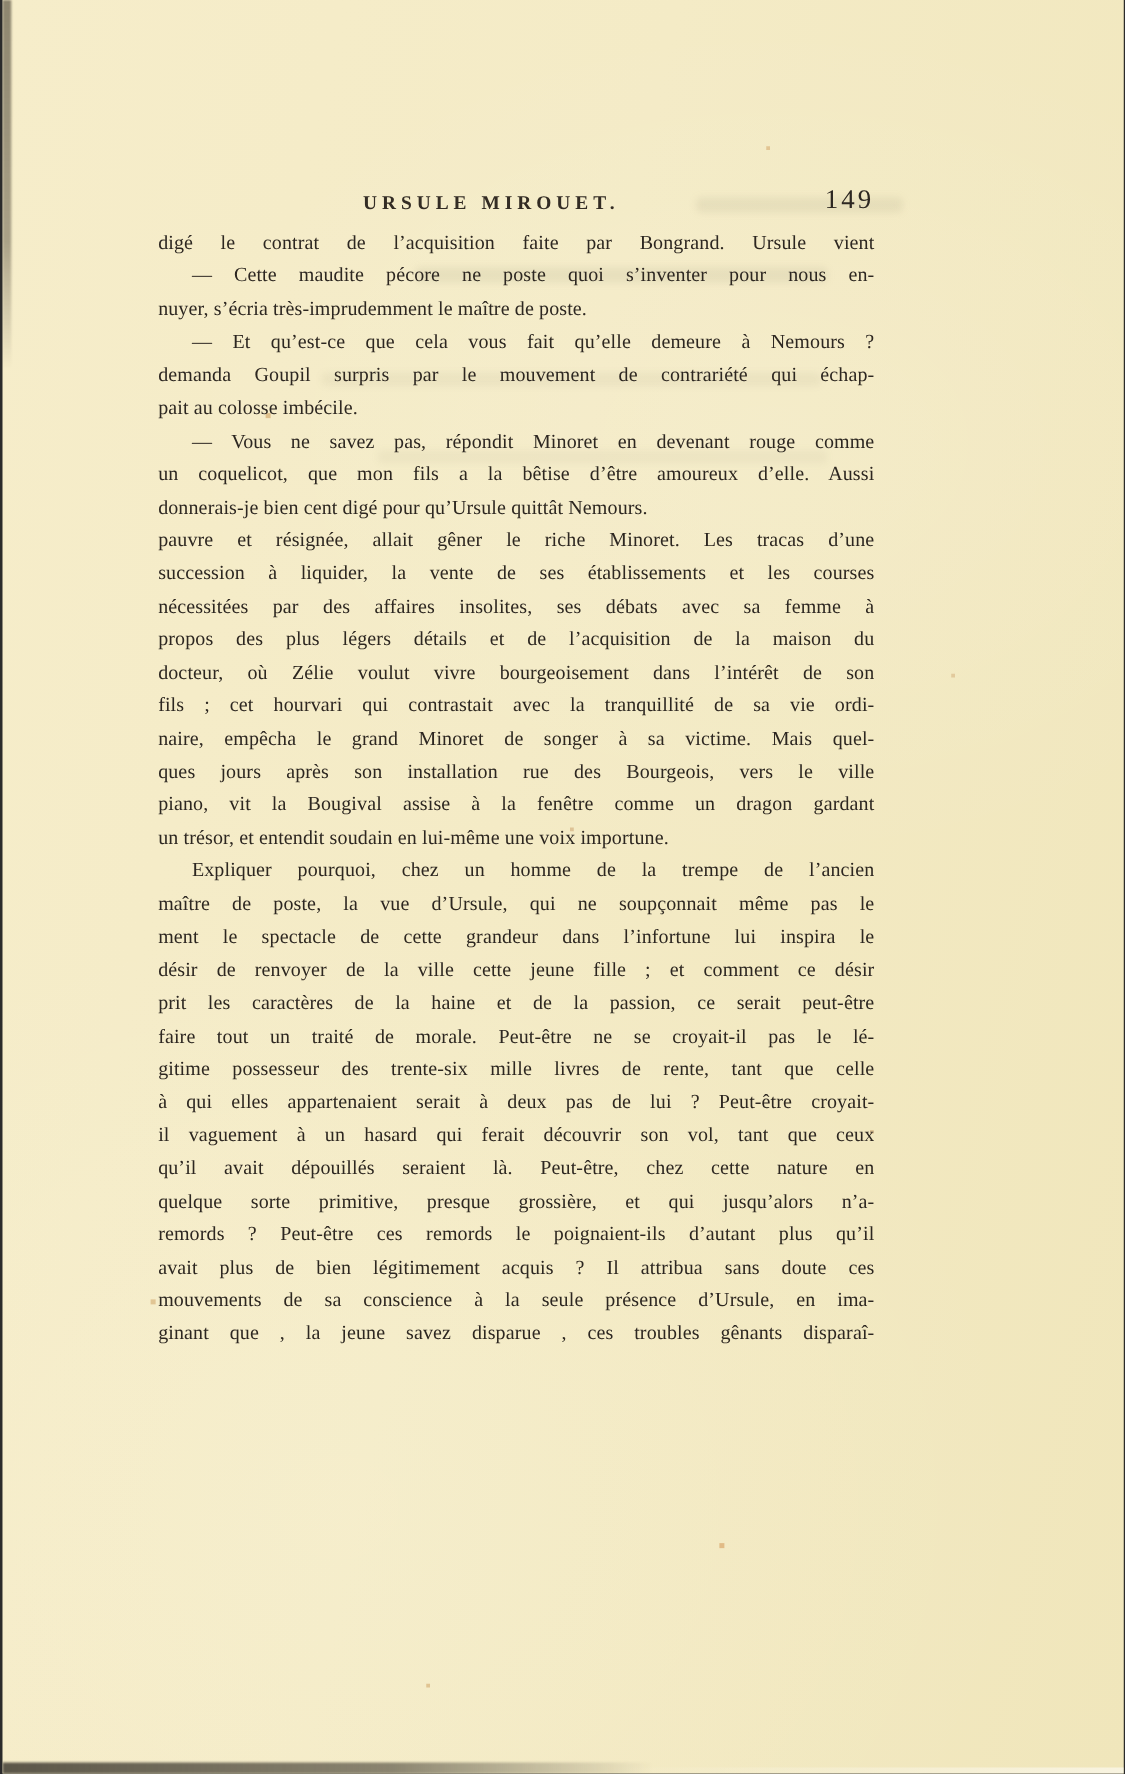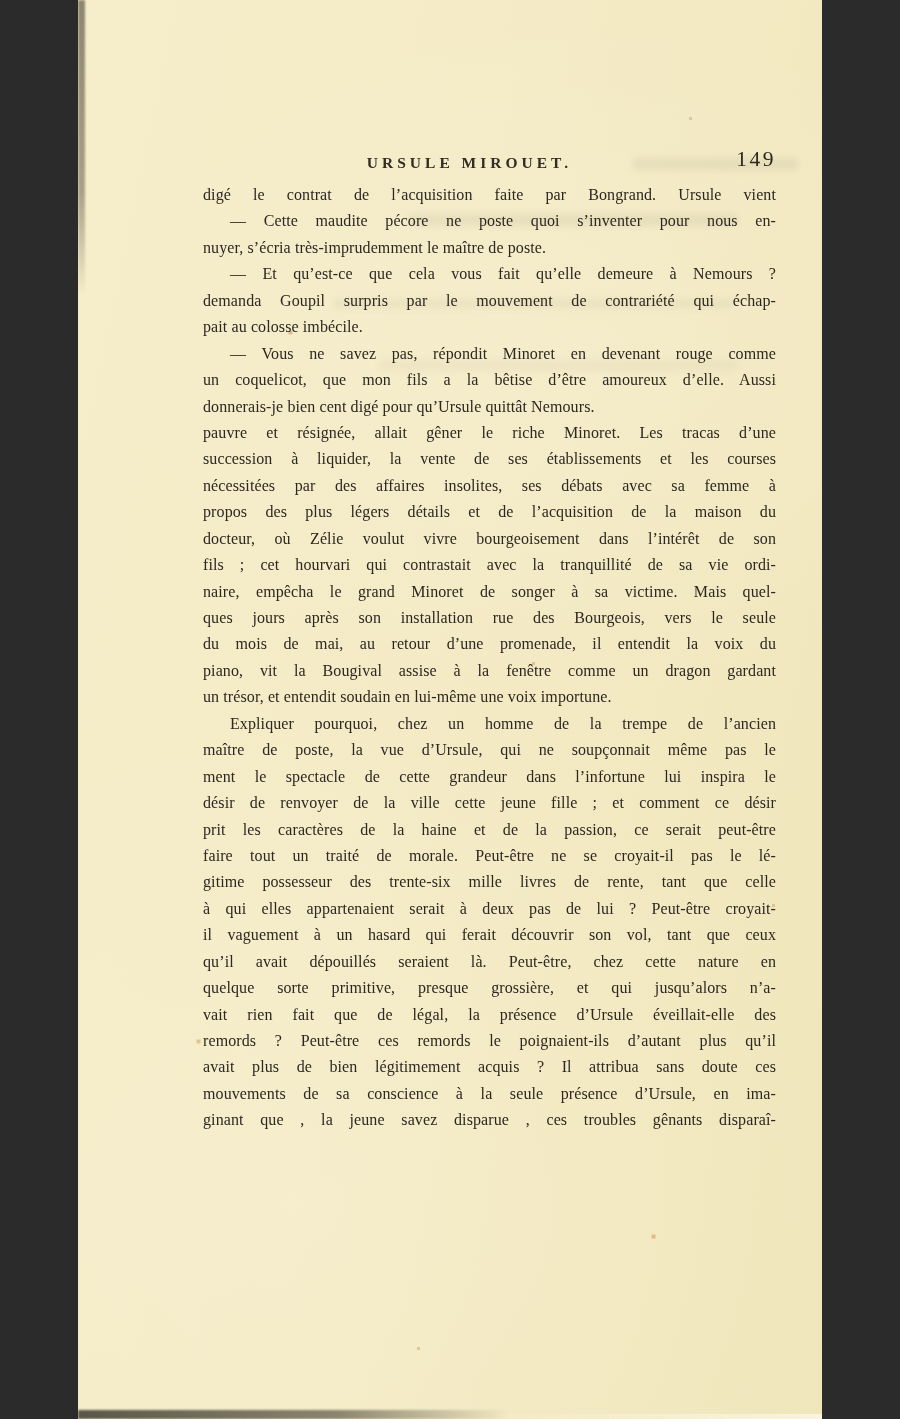--- a/index.html
+++ b/index.html
@@ -1,18 +1,18 @@
 <!DOCTYPE html>
 <html><head>
 <meta charset="utf-8">
 <style>
   html, body { margin: 0; padding: 0; background: #2b2b2b; }
   .scan {
     position: relative;
-    width: 744px;
+    width: 897px;
     height: 1419px;
     margin: 0 auto;
     overflow: hidden;
     font-family: "Liberation Serif", "DejaVu Serif", serif;
     color: #2d2721;
     background:
       radial-gradient(ellipse 700px 500px at 68% 25%, rgba(255,255,255,0.10), rgba(255,255,255,0) 70%),
       radial-gradient(ellipse 800px 700px at 30% 85%, rgba(255,252,235,0.15), rgba(255,252,235,0) 70%),
       linear-gradient(102deg, #f6edca 0%, #f4ebc6 45%, #f0e6bb 100%);
   }
@@ -113,36 +113,34 @@
       <div class="line j indent">— Vous ne savez pas, répondit Minoret en devenant rouge comme</div>
       <div class="line j">un coquelicot, que mon fils a la bêtise d’être amoureux d’elle. Aussi</div>
       <div class="line">donnerais-je bien cent digé pour qu’Ursule quittât Nemours.</div>
       <div class="line j">pauvre et résignée, allait gêner le riche Minoret. Les tracas d’une</div>
       <div class="line j">succession à liquider, la vente de ses établissements et les courses</div>
       <div class="line j">nécessitées par des affaires insolites, ses débats avec sa femme à</div>
       <div class="line j">propos des plus légers détails et de l’acquisition de la maison du</div>
       <div class="line j">docteur, où Zélie voulut vivre bourgeoisement dans l’intérêt de son</div>
       <div class="line j">fils ; cet hourvari qui contrastait avec la tranquillité de sa vie ordi-</div>
       <div class="line j">naire, empêcha le grand Minoret de songer à sa victime. Mais quel-</div>
-      <div class="line j">ques jours après son installation rue des Bourgeois, vers le seule</div>
-      <div class="line j">du mois de mai, au retour d’une promenade, il entendit la voix du</div>
+      <div class="line j">ques jours après son installation rue des Bourgeois, vers le ville</div>
       <div class="line j">piano, vit la Bougival assise à la fenêtre comme un dragon gardant</div>
       <div class="line">un trésor, et entendit soudain en lui-même une voix importune.</div>
       <div class="line j indent">Expliquer pourquoi, chez un homme de la trempe de l’ancien</div>
       <div class="line j">maître de poste, la vue d’Ursule, qui ne soupçonnait même pas le</div>
       <div class="line j">ment le spectacle de cette grandeur dans l’infortune lui inspira le</div>
       <div class="line j">désir de renvoyer de la ville cette jeune fille ; et comment ce désir</div>
       <div class="line j">prit les caractères de la haine et de la passion, ce serait peut-être</div>
       <div class="line j">faire tout un traité de morale. Peut-être ne se croyait-il pas le lé-</div>
       <div class="line j">gitime possesseur des trente-six mille livres de rente, tant que celle</div>
       <div class="line j">à qui elles appartenaient serait à deux pas de lui ? Peut-être croyait-</div>
       <div class="line j">il vaguement à un hasard qui ferait découvrir son vol, tant que ceux</div>
       <div class="line j">qu’il avait dépouillés seraient là. Peut-être, chez cette nature en</div>
       <div class="line j">quelque sorte primitive, presque grossière, et qui jusqu’alors n’a-</div>
-      <div class="line j">vait rien fait que de légal, la présence d’Ursule éveillait-elle des</div>
       <div class="line j">remords ? Peut-être ces remords le poignaient-ils d’autant plus qu’il</div>
       <div class="line j">avait plus de bien légitimement acquis ? Il attribua sans doute ces</div>
       <div class="line j">mouvements de sa conscience à la seule présence d’Ursule, en ima-</div>
       <div class="line j">ginant que , la jeune savez disparue , ces troubles gênants disparaî-</div>
     </div>
 
   <div class="edge-left"></div>
   <div class="edge-bottom"></div>
   <div class="edge-bottom-right"></div>
 </div>

